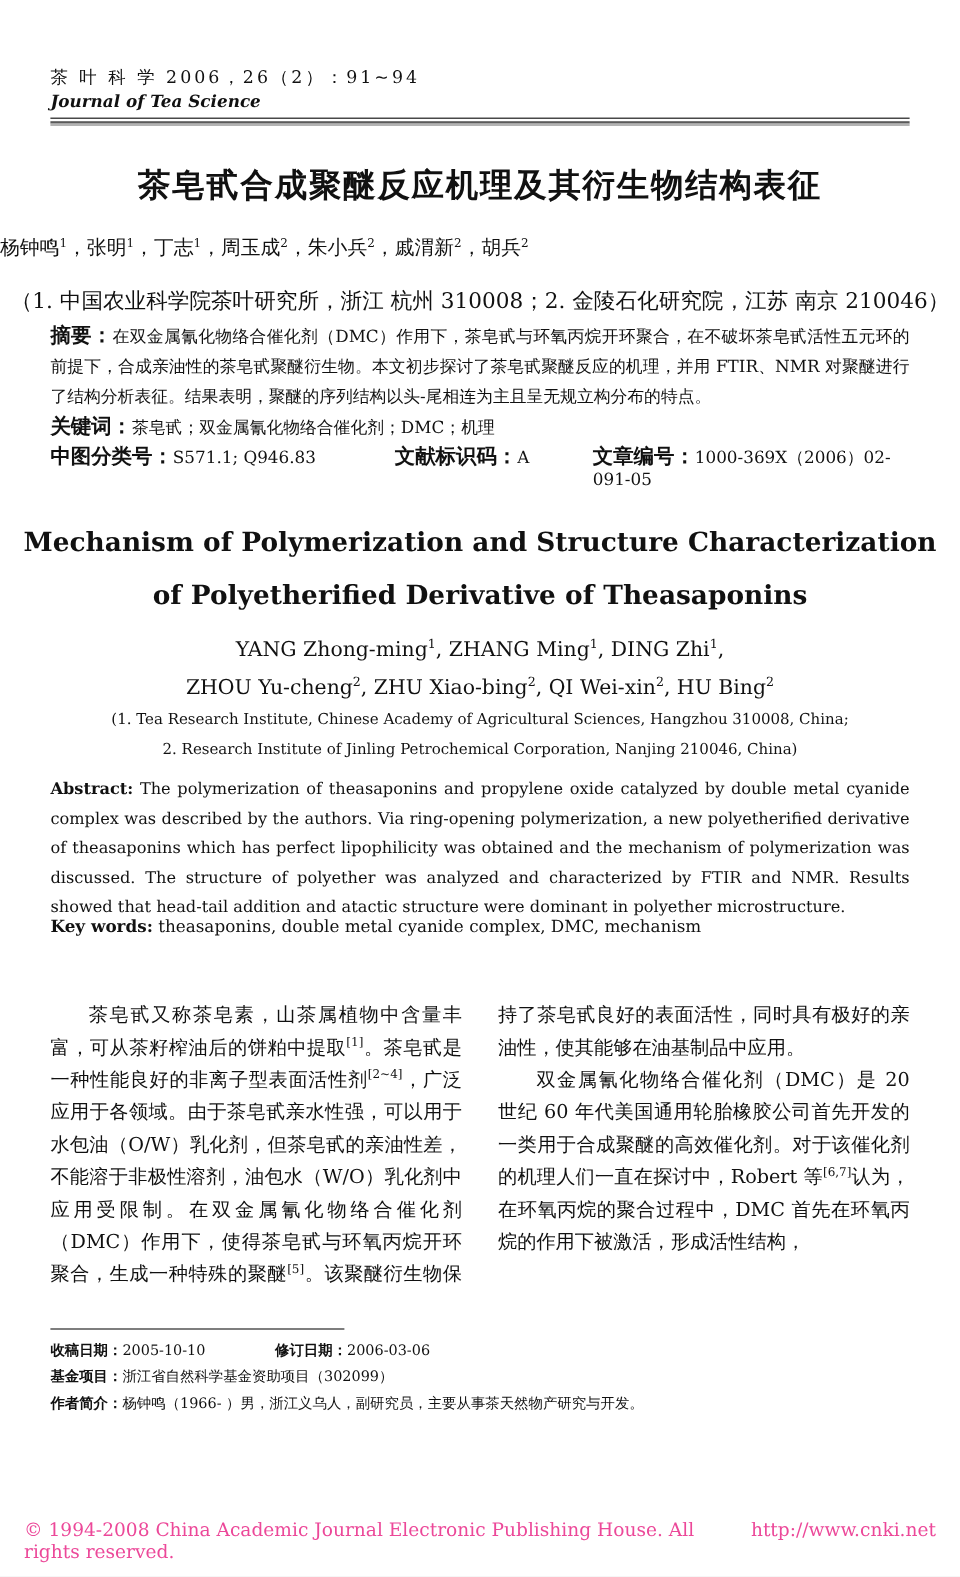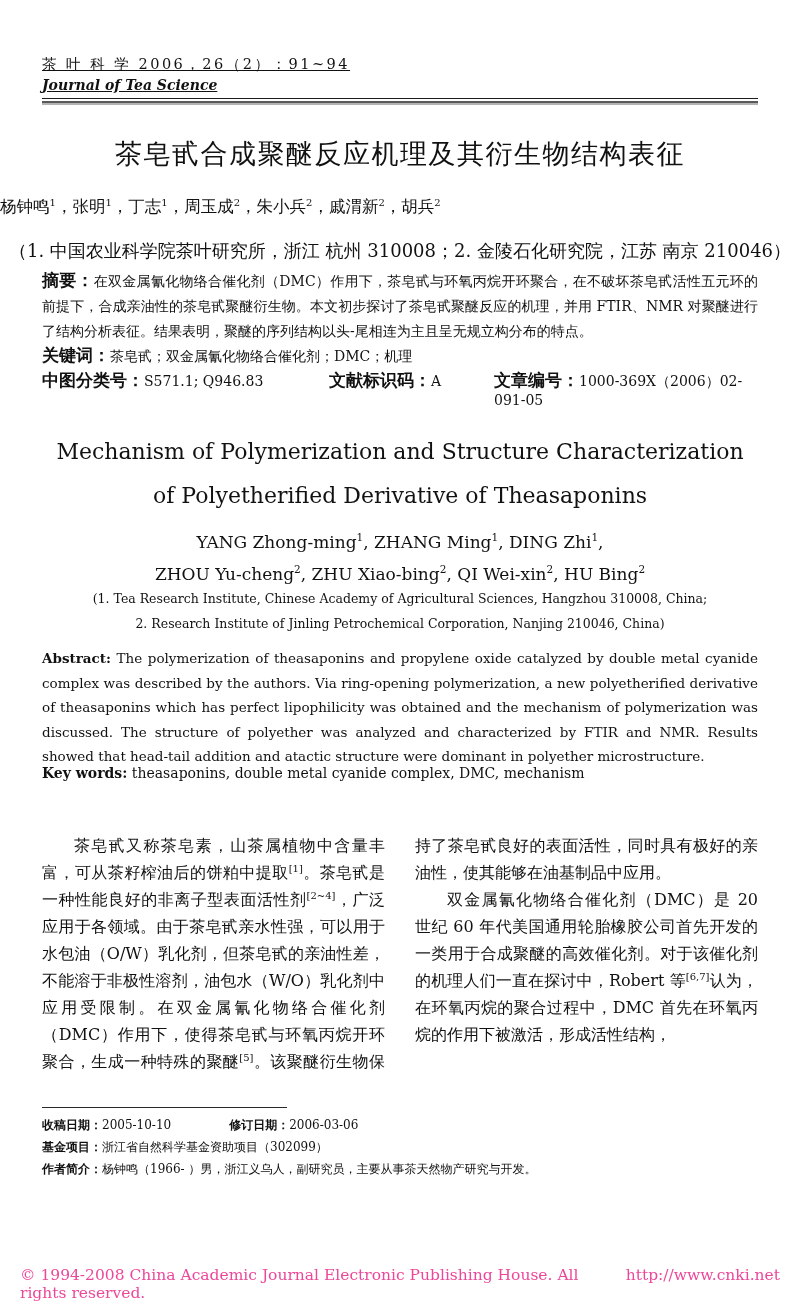--- a/index.html
+++ b/index.html
@@ -9,42 +9,42 @@
     width:800px; height:1314px;
     margin:0 auto;
     background:#ffffff;
     font-family:"DejaVu Serif","Liberation Serif",serif;
     color:#111;
     overflow:hidden;
   }
   .abs { position:absolute; }
 
   
-  .jheader { left:42px; right:42px; top:55px; border-bottom:1.5px solid #1c1c1c; padding-bottom:5px;text-decoration:underline; }
+  .jheader { left:42px; right:42px; top:55px; border-bottom:1.5px solid #1c1c1c; padding-bottom:5px; }
   .jname-cn { font-size:14.5px; letter-spacing:2.5px; color:#111; }
   .jname-en { font-size:14px; font-weight:bold; font-style:italic; margin-top:3px; }
   .dbl-rule { left:42px; right:42px; top:101px; height:0;
               border-top:2.5px solid #5a5a5a; border-bottom:2px solid #b3b3b3; }
 
   
-  .title-cn { left:0; right:0; top:136px; text-align:center; font-size:27px; letter-spacing:1.5px; font-weight:400; }
+  .title-cn { left:0; right:0; top:136px; text-align:center; font-size:27px; letter-spacing:1.5px; font-weight:700; }
   .authors-cn { left:0; right:0; top:196px; font-size:16.5px; }
   .authors-cn sup { font-size:10px; }
   .affil-cn { left:0; right:0; top:239px; text-align:center; font-size:18px; }
 
   
   .abstract-cn { left:42px; width:716px; top:268px; font-size:14px; line-height:25px; text-align:justify; }
   .abstract-cn b, .kw-cn b, .class-line b { font-family:"DejaVu Sans","Liberation Sans",sans-serif; font-weight:bold; font-size:17px; }
   .kw-cn { left:42px; width:716px; top:344px; font-size:14px; }
   .class-line { left:42px; width:716px; top:369px; font-size:14px; height:20px; }
   .class-line .seg2 { position:absolute; left:287px; top:0; }
   .class-line .seg3 { position:absolute; left:452px; top:0; }
 
   
-  .title-en { left:0; right:0; top:430px; text-align:center; font-size:22px; font-weight:normal; line-height:44px; }
+  .title-en { left:0; right:0; top:430px; text-align:center; font-size:22px; font-weight:bold; line-height:44px; }
   .authors-en { left:0; right:0; top:524px; text-align:center; font-size:17px; line-height:27px; }
   .authors-en sup { font-size:10.5px; }
   .affil-en { left:0; right:0; top:586px; text-align:center; font-size:12.5px; line-height:25px; }
 
   
   .abstract-en { left:42px; width:716px; top:646px; font-size:13.5px; line-height:24.5px; text-align:justify; }
   .kw-en { left:42px; width:716px; top:765px; font-size:14px; }
 
   
   .body-cols { left:42px; width:716px; top:832px; height:245px;

